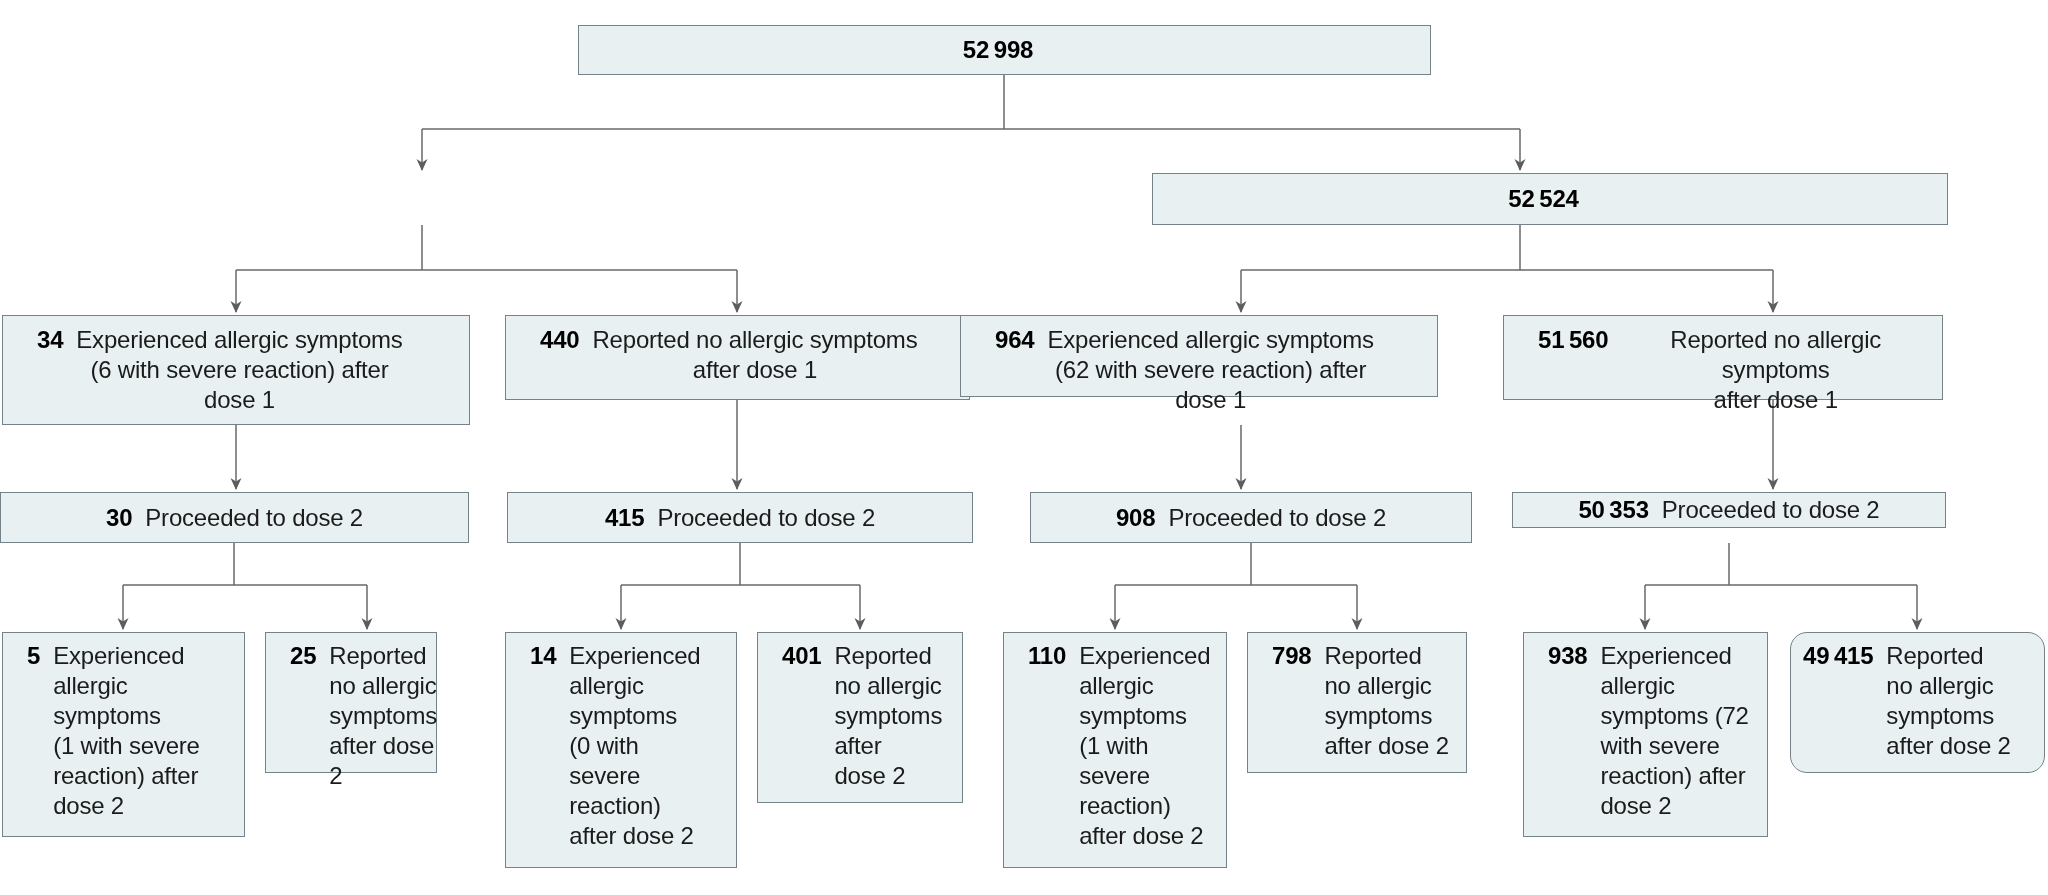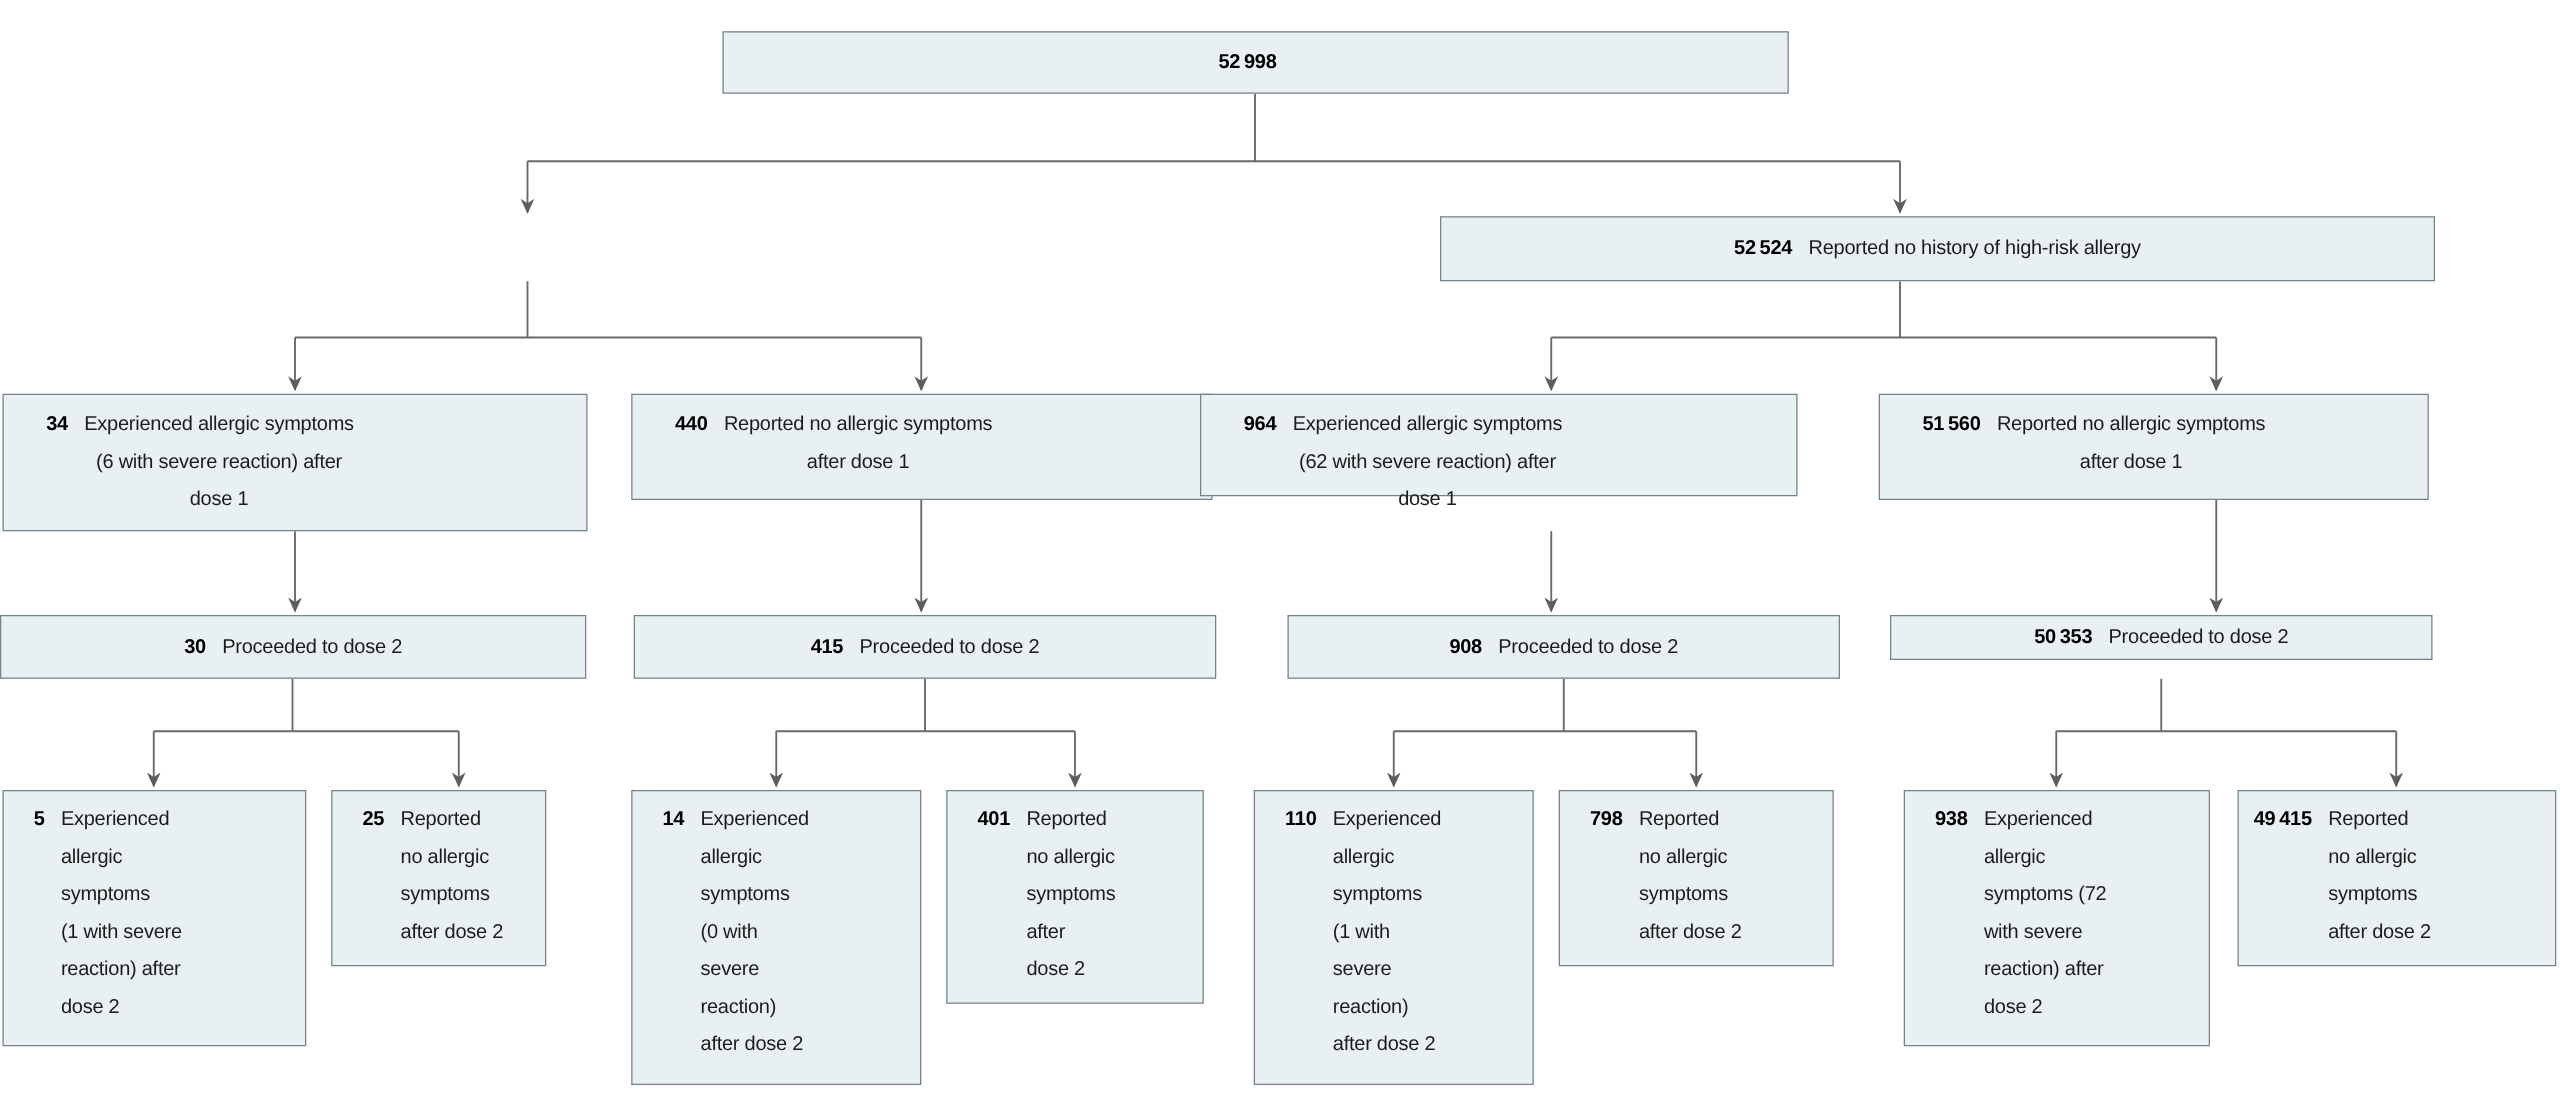--- a/index.html
+++ b/index.html
@@ -1,38 +1,38 @@
 <!DOCTYPE html>
 <html><head>
 <meta charset="utf-8">
 <style>
   html,body{margin:0;padding:0;background:#ffffff;}
   .stage{
     position:relative;
     width:2048px;height:895px;
     background:#ffffff;
     font-family:"Liberation Sans","DejaVu Sans",sans-serif;
-    font-size:16px;line-height:30px;letter-spacing:-0.2px;
+    font-size:24px;line-height:30px;letter-spacing:-0.2px;
     color:#1b1b1b;
   }
   .node{
     position:absolute;
     box-sizing:border-box;
     background:#e8f0f2;
     border:1.5px solid #74828a;
     display:flex;
     align-items:flex-start;
   }
   .node .num{font-weight:700;color:#000;white-space:pre;margin-right:13px;}
   .node .txt{white-space:pre-line;}
   .row-center{align-items:center;justify-content:center;padding:0 10px;}
   .row-center .txt{white-space:nowrap;}
   .multi{padding:9px 12px 9px 34px;text-align:center;}
   .leaf{padding:8px 10px 8px 24px;}
-  .leaf-wide{padding:8px 10px 8px 12px;}
+  .leaf-wide{padding:8px 10px 8px 12px;border-radius:17px;}
   svg.wires{position:absolute;left:0;top:0;pointer-events:none;}
   svg.wires path{stroke:#666a6b;stroke-width:1.5;fill:none;}
 </style>
 </head>
 <body>
 
 <div class="stage">
 
   <svg class="wires" width="2048" height="895" viewBox="0 0 2048 895">
     <defs>
@@ -81,21 +81,20 @@
     <path d="M1645,585 L1645,629" marker-end="url(#ah)"></path>
     <path d="M1917,585 L1917,629" marker-end="url(#ah)"></path>
   </svg>
 
   <div class="node row-center" style="left:578px;top:25px;width:853px;height:50px">
     <span class="num">52 998</span>
   </div>
 
   <div class="node row-center" style="left:1152px;top:173px;width:796px;height:52px">
     <span class="num">52 524</span>
-    <span class="txt">Reported no history of high-risk allergy</span>
   </div>
 
   <div class="node multi" style="left:2px;top:315px;width:468px;height:110px">
     <span class="num">34</span>
     <span class="txt">Experienced allergic symptoms
 (6 with severe reaction) after
 dose 1</span>
   </div>
   <div class="node multi" style="left:505px;top:315px;width:465px;height:85px">
     <span class="num">440</span>

